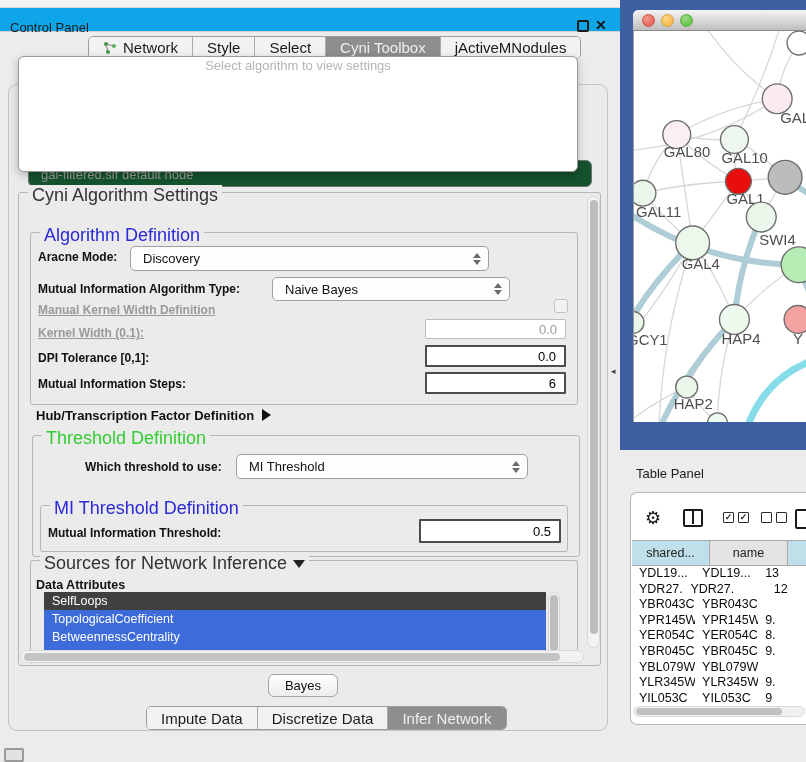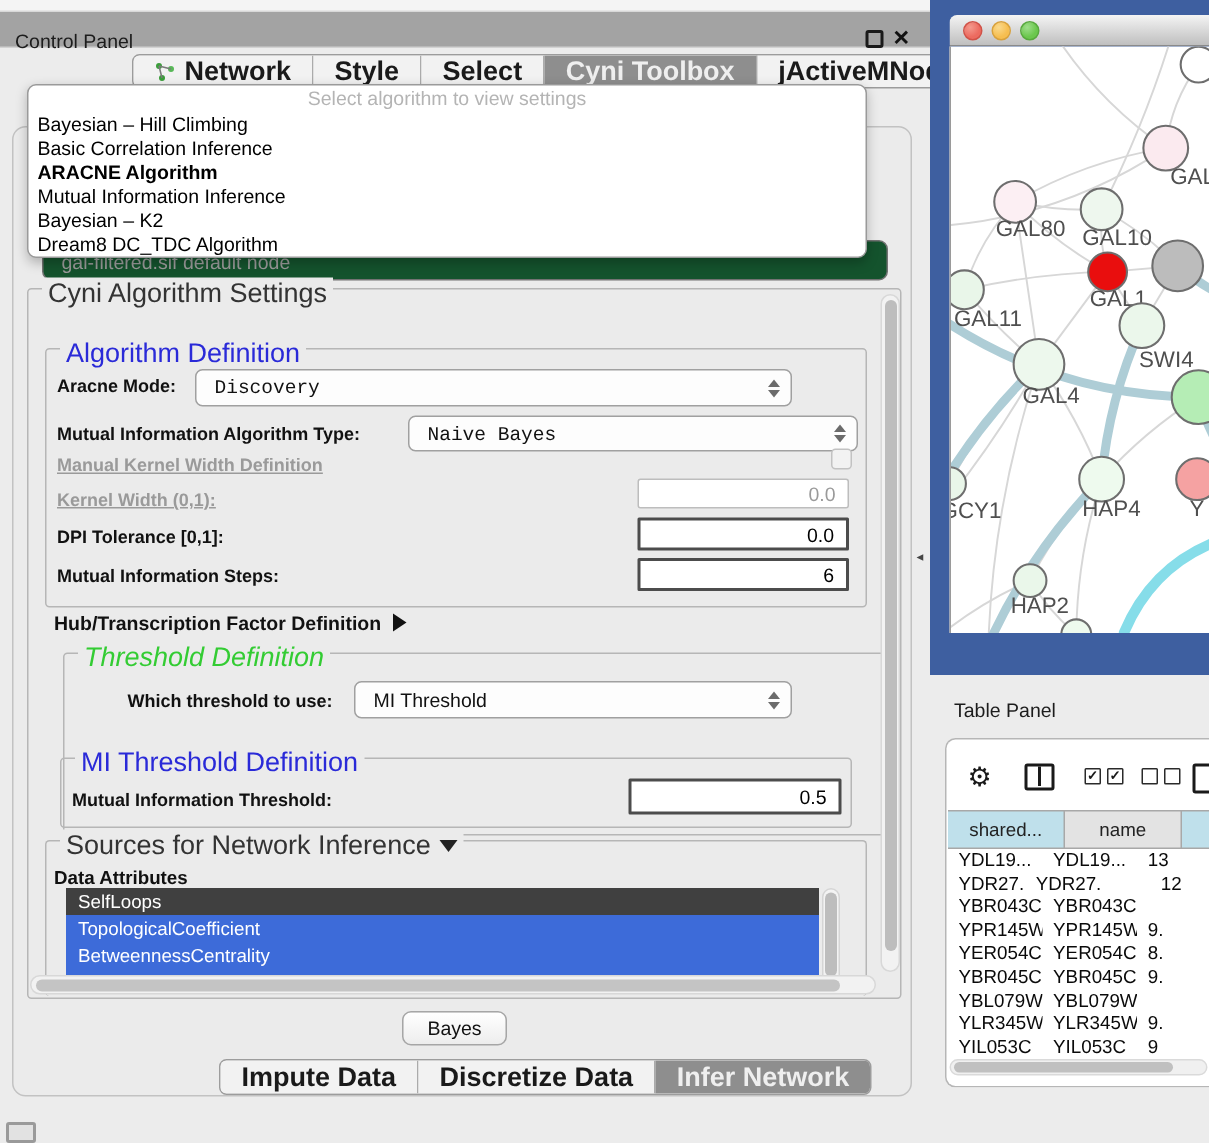--- a/index.html
+++ b/index.html
@@ -4,28 +4,28 @@
 <style>
   * { margin:0; padding:0; box-sizing:border-box; }
   html,body { width:806px; height:762px; }
   body { font-family:"Liberation Sans", sans-serif; background:#ECECEC; position:relative; overflow:hidden; }
   #stage { position:absolute; left:0; top:0; width:806px; height:762px; background:#ECECEC; }
 
   .abs { position:absolute; }
 
   
   #top-strip { left:0; top:0; width:620px; height:8px; background:#F4F4F4; border-bottom:1px solid #D8D8D8; }
-  #cp-titlebar { left:0; top:8px; width:620px; height:24px; background:#a3a3a3; border-bottom:1px solid #D2D2D2; }
+  #cp-titlebar { left:0; top:8px; width:620px; height:24px; background:#0ea5e9; border-bottom:1px solid #D2D2D2; }
   #cp-title { left:10px; top:12px; font-size:13px; color:#1c1c1c; }
   #cp-float { left:577px; top:12px; width:12px; height:12px; border:2px solid #1a1a1a; border-radius:2px; }
   #cp-close { left:595px; top:9px; font-size:14px; font-weight:bold; color:#111; }
 
   
   #top-tabs { left:88px; top:36px; height:23px; display:flex; border:1px solid #9c9c9c; border-radius:5px; overflow:hidden; background:#F2F2F2; }
-  .tab-seg { display:flex; align-items:center; padding:0 14px; font-size:18px; font-weight:700; color:#1a1a1a; border-right:1px solid #ABABAB; background:#F2F2F2; white-space:nowrap;justify-content:center; }
+  .tab-seg { display:flex; align-items:center; padding:0 14px; font-size:15px; font-weight:400; color:#1a1a1a; border-right:1px solid #ABABAB; background:#F2F2F2; white-space:nowrap;justify-content:center; }
   .tab-seg:last-child { border-right:none; }
   .tab-seg.sel { background:#8E8E8E; color:#EFEFEF; }
   .net-icon { width:14px; height:14px; margin-right:6px; }
 
   
   #tab-page { left:8px; top:84px; width:600px; height:647px; background:#EBEBEB; border:1px solid #C2C2C2; border-radius:9px; }
 
   
   #bg-combo { left:28px; top:160px; width:564px; height:27px; background:#14532d; border:1px solid #737373; border-radius:6px; color:#9a9a9a; font-size:13px; line-height:27px; padding-left:12px; overflow:hidden; }
 
@@ -134,49 +134,41 @@
       <div class="tab-seg sel">Cyni Toolbox</div>
       <div class="tab-seg">jActiveMNodules</div>
     </div>
 
   <div id="tab-page" class="abs"></div>
 
   <div id="bg-combo" class="abs">gal-filtered.sif default node</div>
 
   <div id="algo-popup" class="abs">
     <div id="algo-placeholder">Select algorithm to view settings</div>
-    <div id="algo-options">
-        <div class="algo-item">Bayesian – Hill Climbing</div>
-        <div class="algo-item">Basic Correlation Inference</div>
-        <div class="algo-item bold">ARACNE Algorithm</div>
-        <div class="algo-item">Mutual Information Inference</div>
-        <div class="algo-item">Bayesian – K2</div>
-        <div class="algo-item">Dream8 DC_TDC Algorithm</div>
-      </div>
   </div>
 
   <div class="group" style="left:18px; top:192px; width:583px; height:474px;">
     <span class="group-title gt-plain">Cyni Algorithm Settings</span>
   </div>
 
   <div class="group" style="left:30px; top:232px; width:548px; height:173px;">
     <span class="group-title gt-blue">Algorithm Definition</span>
   </div>
 
   <div class="lbl" style="left:38px; top:250px;">Aracne Mode:</div>
-  <div class="combo" style="left:130px; top:246px; width:398px; height:25px;font-family:Liberation Mono, monospace;">
+  <div class="combo" style="left:130px; top:246px; width:359px; height:25px;">
     <span>Discovery</span>
     <span class="stepper">
         <i class="up"></i>
         <i class="dn"></i>
       </span>
   </div>
 
   <div class="lbl" style="left:38px; top:282px;">Mutual Information Algorithm Type:</div>
-  <div class="combo" style="left:272px; top:277px; width:300px; height:24px;font-family:Liberation Mono, monospace;">
+  <div class="combo" style="left:272px; top:277px; width:238px; height:24px;">
     <span>Naive Bayes</span>
     <span class="stepper">
         <i class="up"></i>
         <i class="dn"></i>
       </span>
   </div>
 
   <div class="lbl dis" style="left:38px; top:303px;">Manual Kernel Width Definition</div>
   <div class="checkbox" style="left:554px; top:299px;"></div>
 
@@ -186,21 +178,21 @@
   <div class="lbl" style="left:38px; top:351px;">DPI Tolerance [0,1]:</div>
   <div class="field dark" style="left:425px; top:345px; width:141px; height:22px;">0.0</div>
 
   <div class="lbl" style="left:38px; top:377px;">Mutual Information Steps:</div>
   <div class="field dark" style="left:425px; top:372px; width:141px; height:22px;">6</div>
 
   <div class="lbl" style="left:36px; top:408px; font-size:13px;">
     <span>Hub/Transcription Factor Definition</span><span class="tri-right"></span>
   </div>
 
-  <div class="group" style="left:42px; top:435px; width:548px; height:122px;font-style:italic;">
+  <div class="group" style="left:32px; top:435px; width:548px; height:122px;">
     <span class="group-title gt-green">Threshold Definition</span>
   </div>
   <div class="lbl" style="left:85px; top:460px;">Which threshold to use:</div>
   <div class="combo" style="left:236px; top:454px; width:292px; height:25px;">
     <span>MI Threshold</span>
     <span class="stepper">
         <i class="up"></i>
         <i class="dn"></i>
       </span>
   </div>

